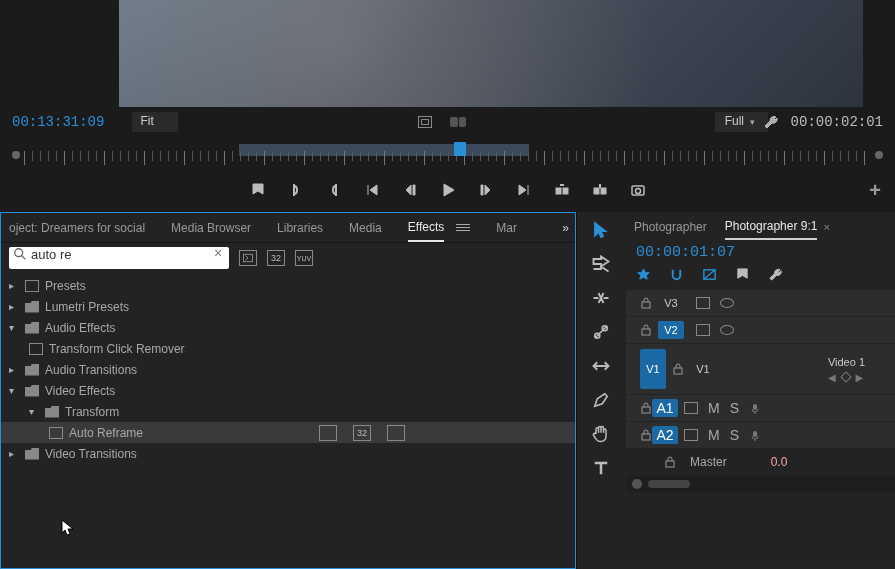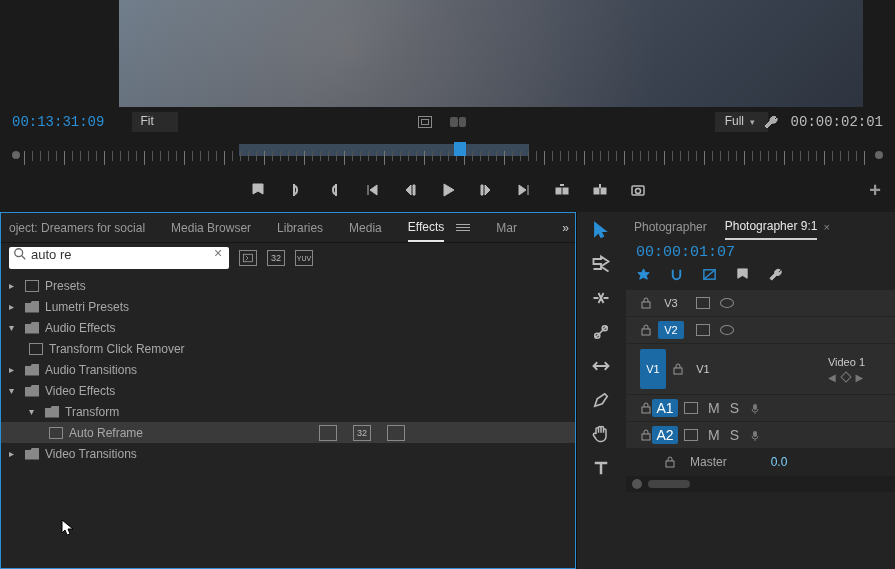--- a/index.html
+++ b/index.html
@@ -90,21 +90,21 @@
   .trk-btns { display:flex; gap:10px; margin-left:6px; align-items:center; }
   .mini { width:14px; height:12px; border:1px solid #888; }
   .eye { width:14px; height:10px; border:1px solid #888; border-radius:50%; }
   .v1-right { margin-left:auto; margin-right:30px; }
   .kf-arrows { display:flex; gap:6px; align-items:center; margin-top:4px; }
   .kf-arrows span { font-size:10px; color:#777; }
   .kf-arrows .dia { width:8px; height:8px; transform:rotate(45deg); border:1px solid #777; }
 
   .audio-track { display:flex; align-items:center; height:26px; background:#2d2d2d; padding-left:14px; font-size:14px; }
   .master-row { display:flex; align-items:center; height:26px; padding-left:38px; gap:14px; }
-  .master-val { color:#7dd3fc; margin-left:30px; }
+  .master-val { color:#fca5a5; margin-left:30px; }
   .scroll-bar { height:16px; background:#1e1e1e; display:flex; align-items:center; padding:0 6px; gap:6px; }
   .scroll-end { width:10px; height:10px; border-radius:50%; background:#555; }
   .scroll-track { flex:0 0 42px; height:8px; background:#444; border-radius:4px; }
 </style>
 </head>
 <body>
 
 <div class="preview-area"></div>
 
 <div class="monitor-bar">

